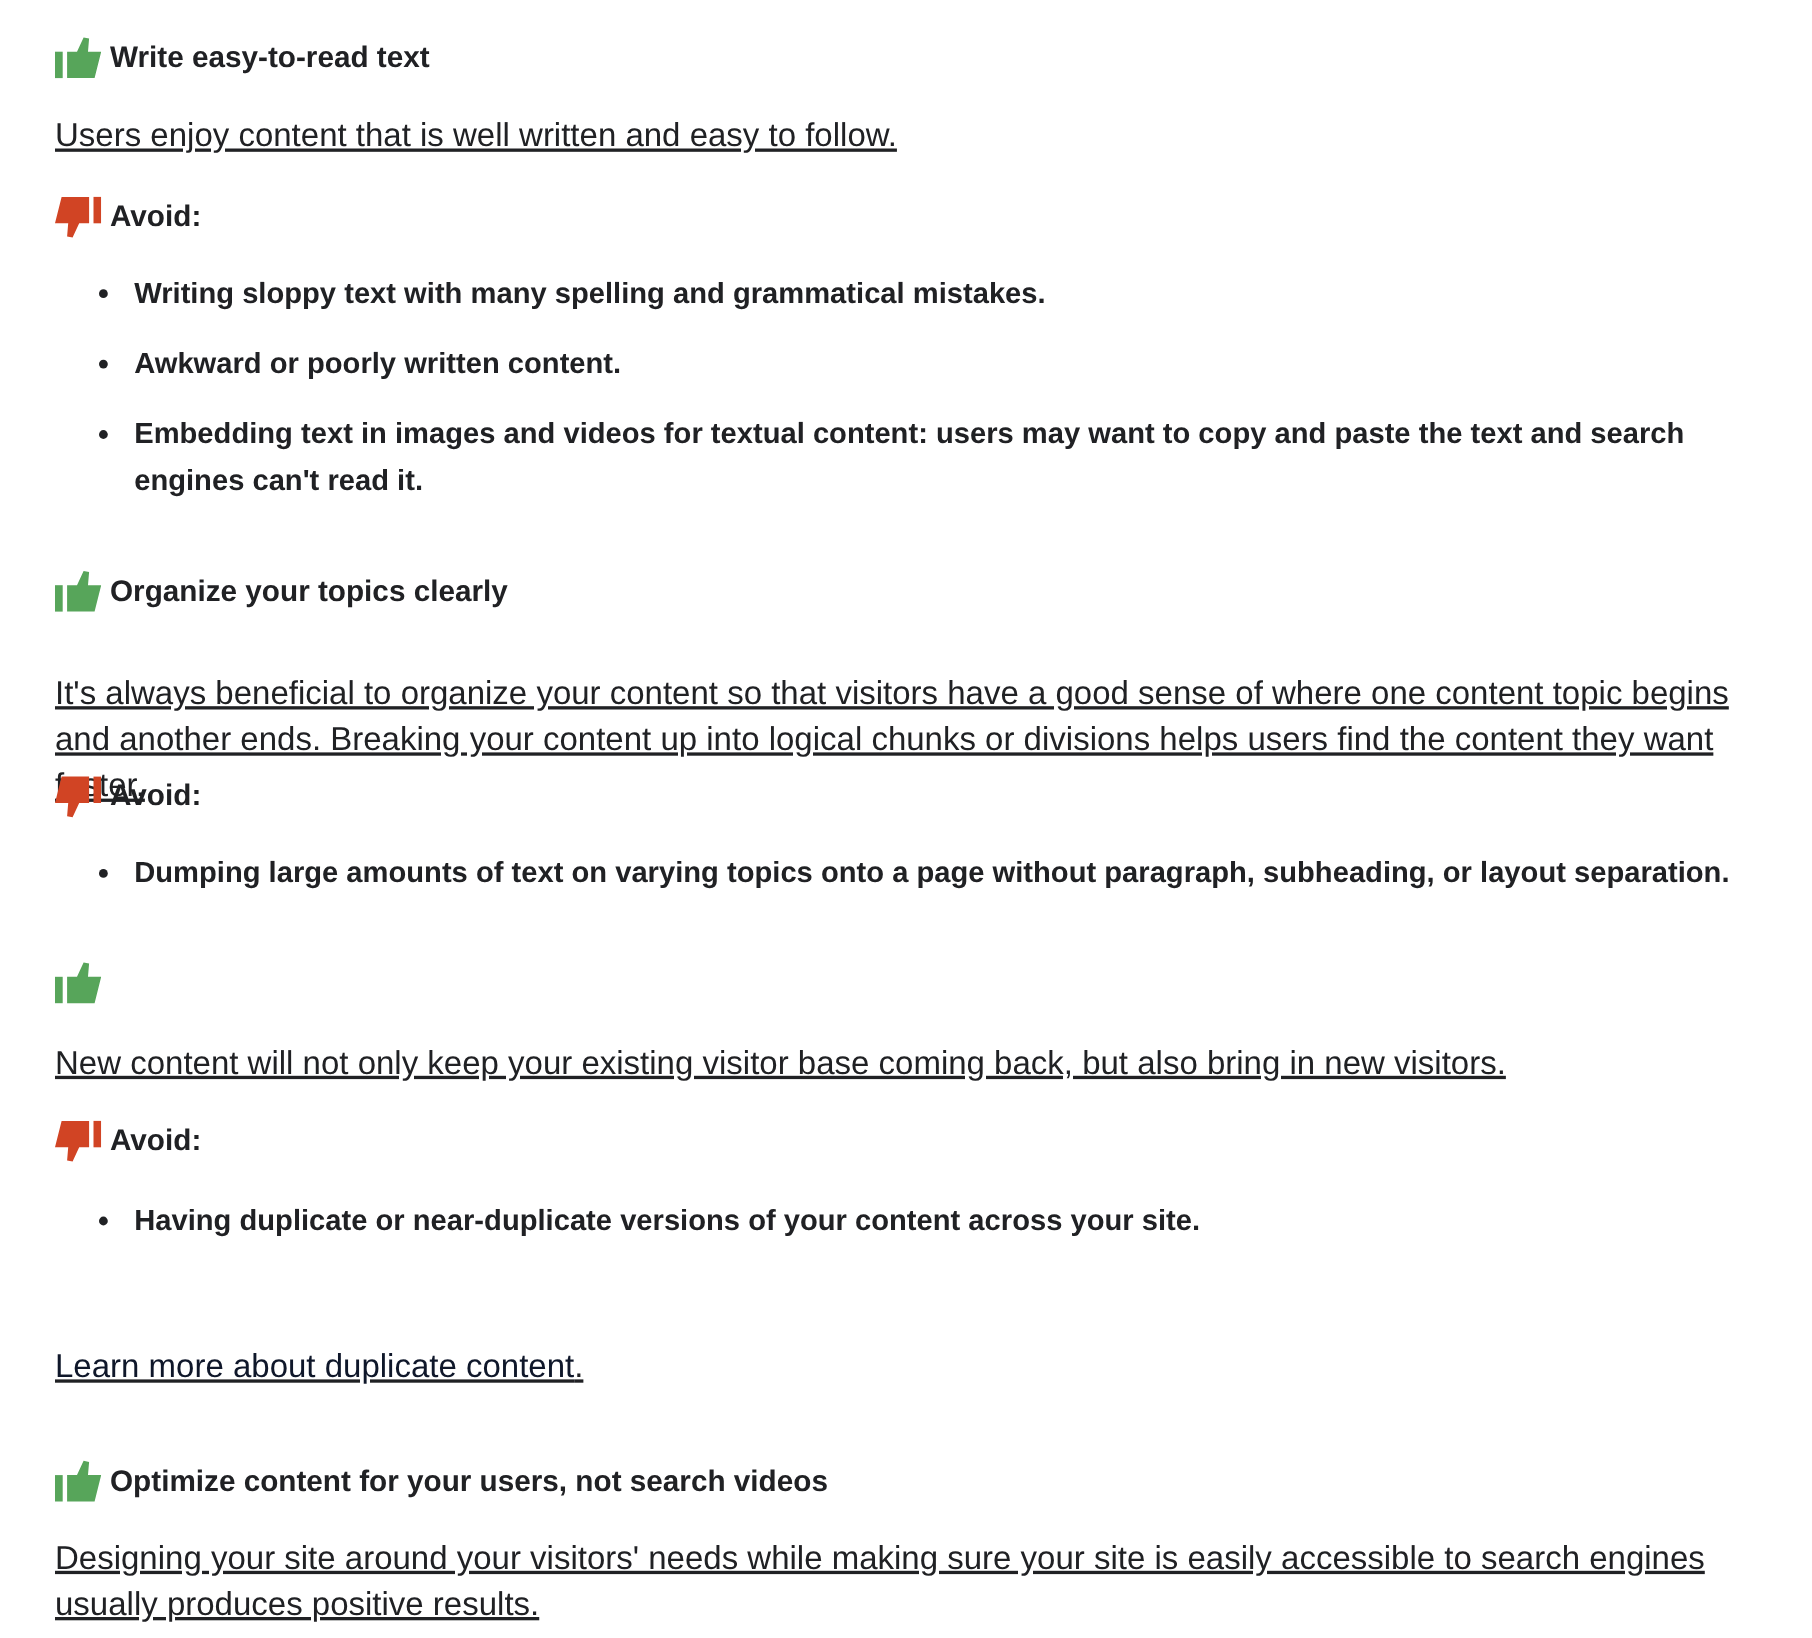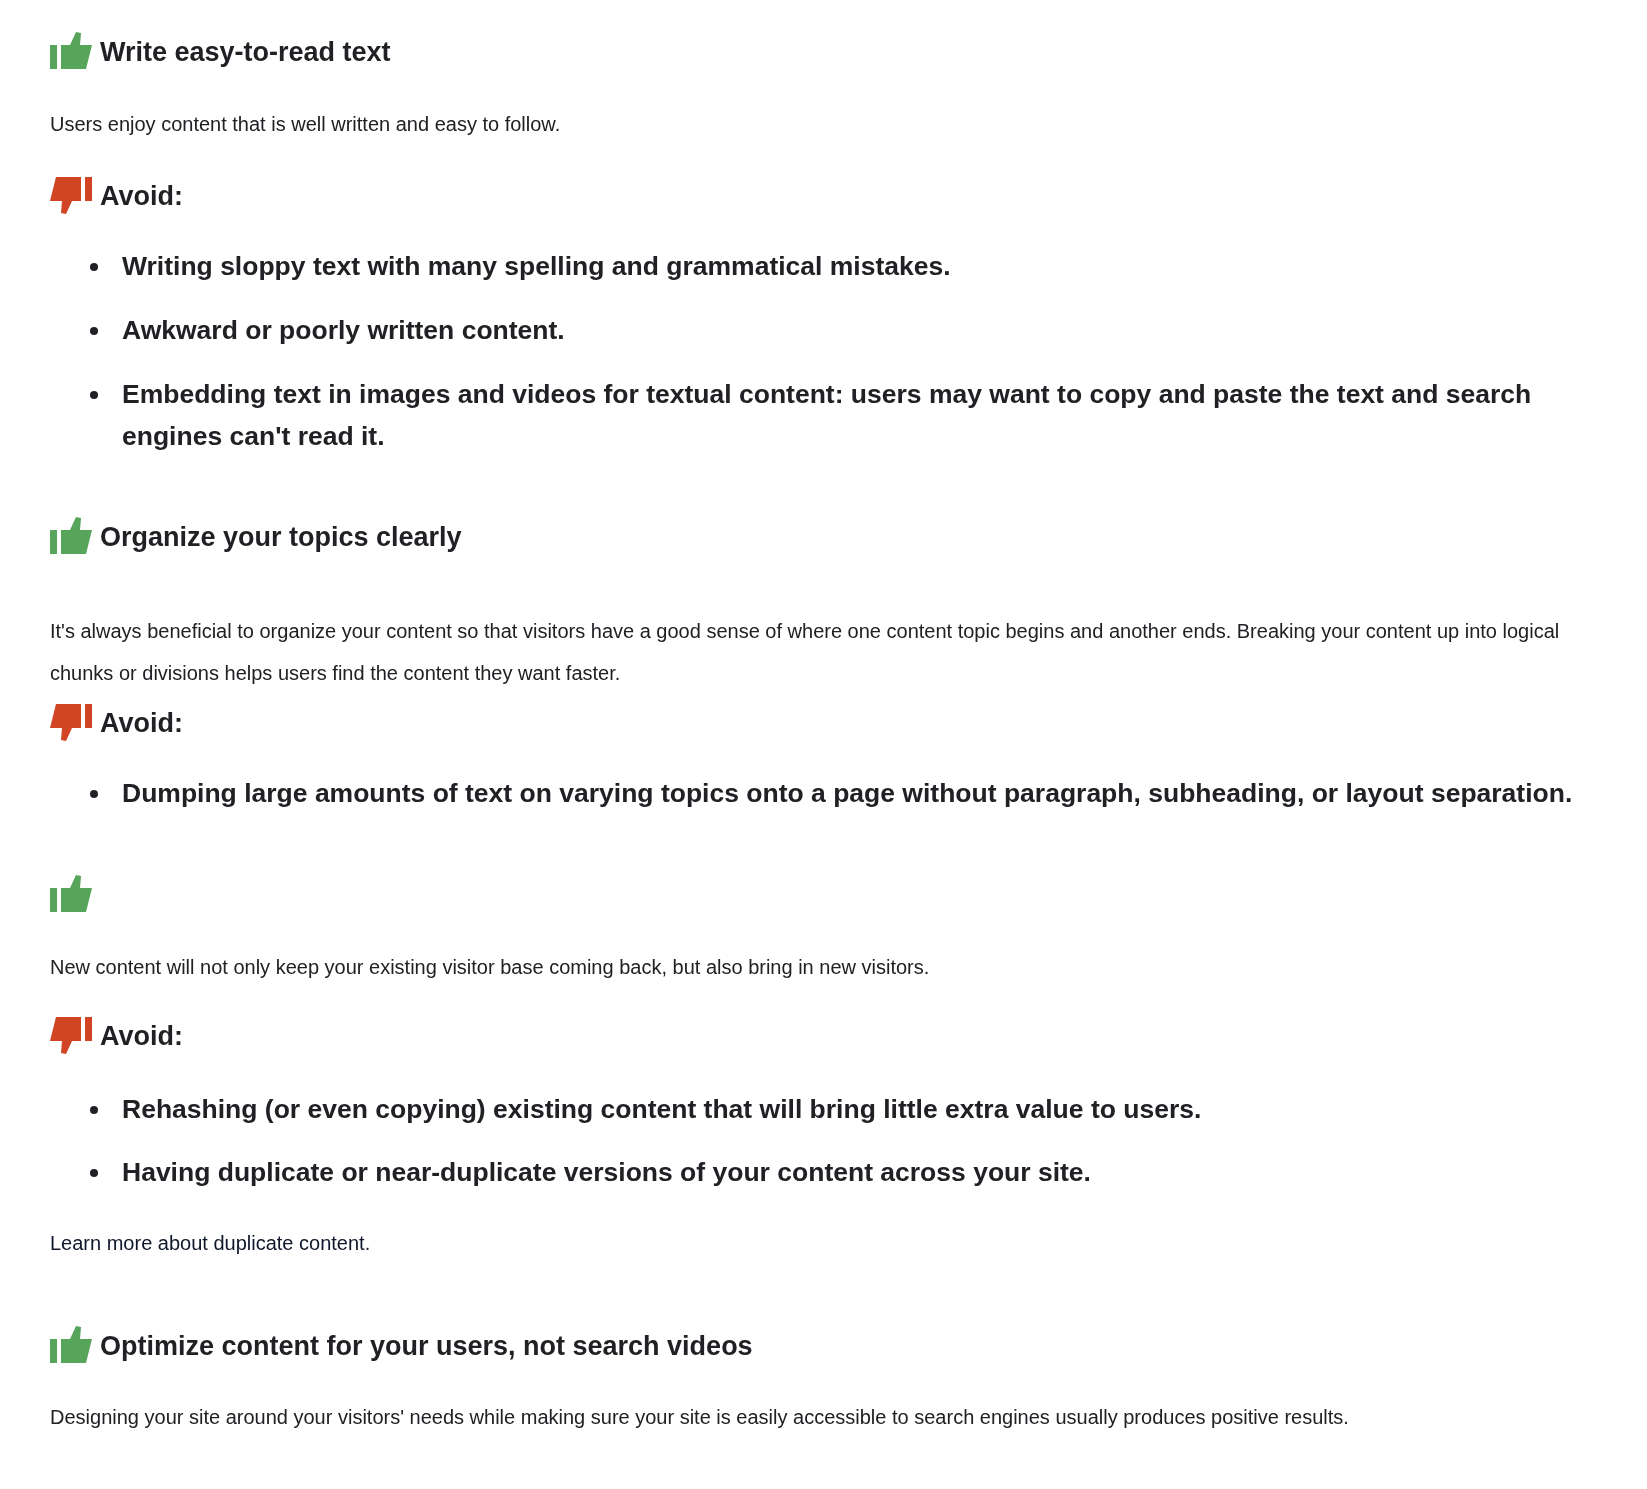--- a/index.html
+++ b/index.html
@@ -3,28 +3,28 @@
 <meta charset="utf-8">
 <style>
   html, body { margin:0; padding:0; background:#ffffff; }
   body {
     width:1647px; height:1489px; overflow:hidden; position:relative;
     font-family:"Liberation Sans", "DejaVu Sans", sans-serif;
     color:#202124;
   }
   .doc { position:absolute; left:50px; top:0; width:1560px; }
   .heading {
-    position:absolute; left:0; display:flex; align-items:flex-start;
+    position:absolute; left:0; display:flex; align-items:flex-end;
     font-weight:bold; font-size:27px; line-height:42px; white-space:nowrap;
   }
   .heading .icon { width:42px; height:40px; margin-right:8px; display:inline-block; }
   .heading .icon svg { width:42px; height:40px; display:block; }
   .para {
     position:absolute; left:0; width:1545px; margin:0;
-    font-size:20px; line-height:42px;
+    font-size:30px; line-height:42px;text-decoration:underline;
   }
   .bullets { position:absolute; left:0; width:1560px; margin:0; padding:0; list-style:none;font-weight:bold; }
   .bullets li {
     position:relative; padding-left:72px; font-size:26.5px; line-height:42px;
     width:1480px;
   }
   .bullets li .dot {
     position:absolute; left:40px; top:18px; width:8px; height:8px; border-radius:50%;
     background:#202124;
   }
@@ -95,21 +95,20 @@
   <div class="heading" style="top:1015px">
     <span class="icon">
       <svg viewBox="0 0 42 40">
           <rect x="35" y="2" width="7" height="24" fill="#d14424"></rect>
           <path d="M31 26 L22 26 L16 39 L11 38 L12 26 L0 26 L6 2 L31 2 Z" fill="#d14424"></path>
         </svg>
     </span>
     <span>Avoid:</span>
   </div>
   <ul class="bullets" style="top:1088px">
-    <li style="margin-bottom:21px"><span class="dot"></span><span>Rehashing (or even copying) existing content that will bring little extra value to users.</span></li>
     <li><span class="dot"></span><span>Having duplicate or near-duplicate versions of your content across your site.</span></li>
   </ul>
   <p class="para" style="top:1222px"><a class="link" href="#">Learn more about duplicate content</a><span>.</span></p>
 
   <div class="heading" style="top:1325px">
     <span class="icon">
       <svg viewBox="0 0 42 40">
           <rect x="0" y="14" width="7" height="24" fill="#57a55a"></rect>
           <path d="M11 14 L20 14 L26 1 L31 2 L30 14 L42 14 L36 38 L11 38 Z" fill="#57a55a"></path>
         </svg>

